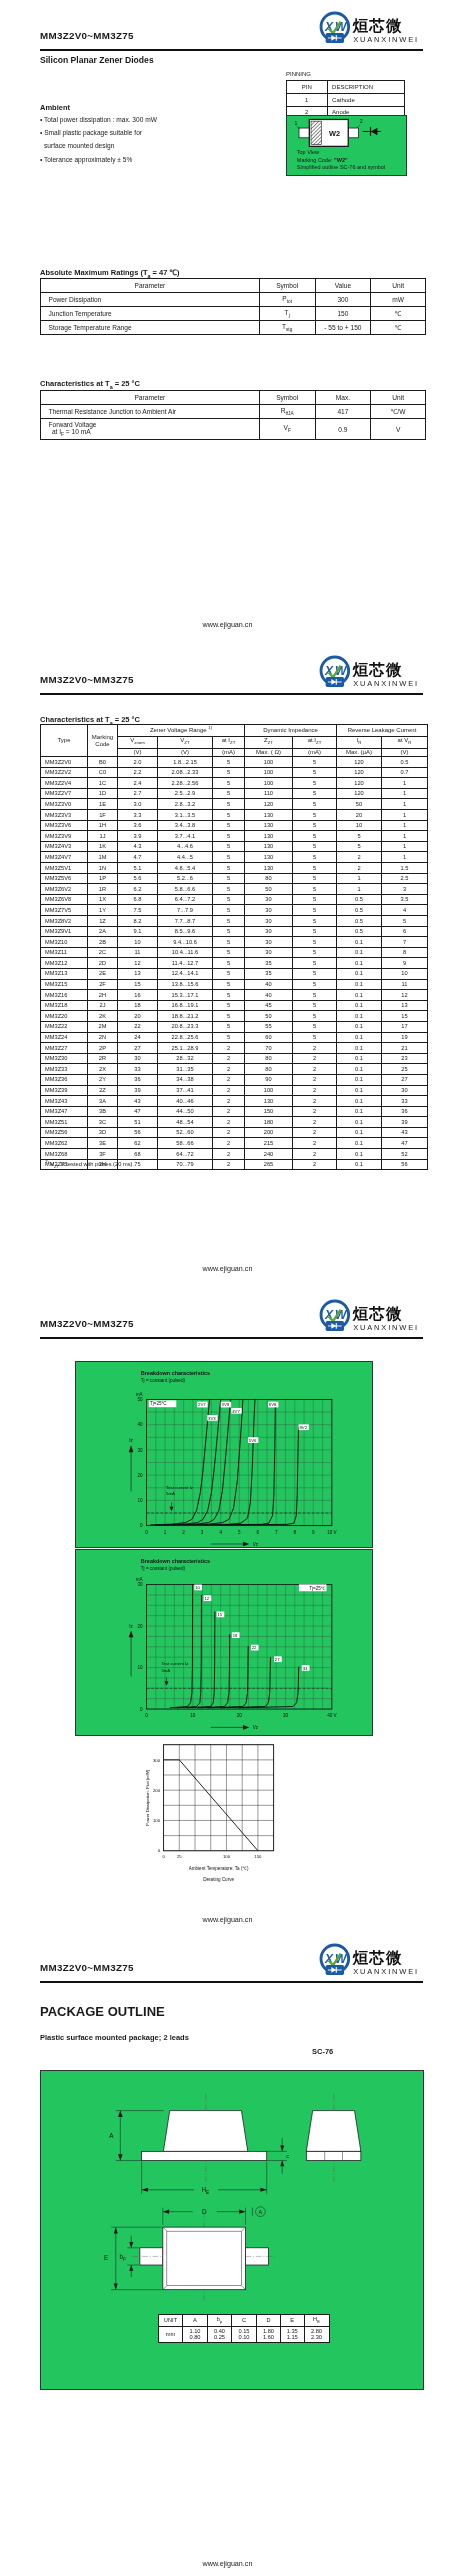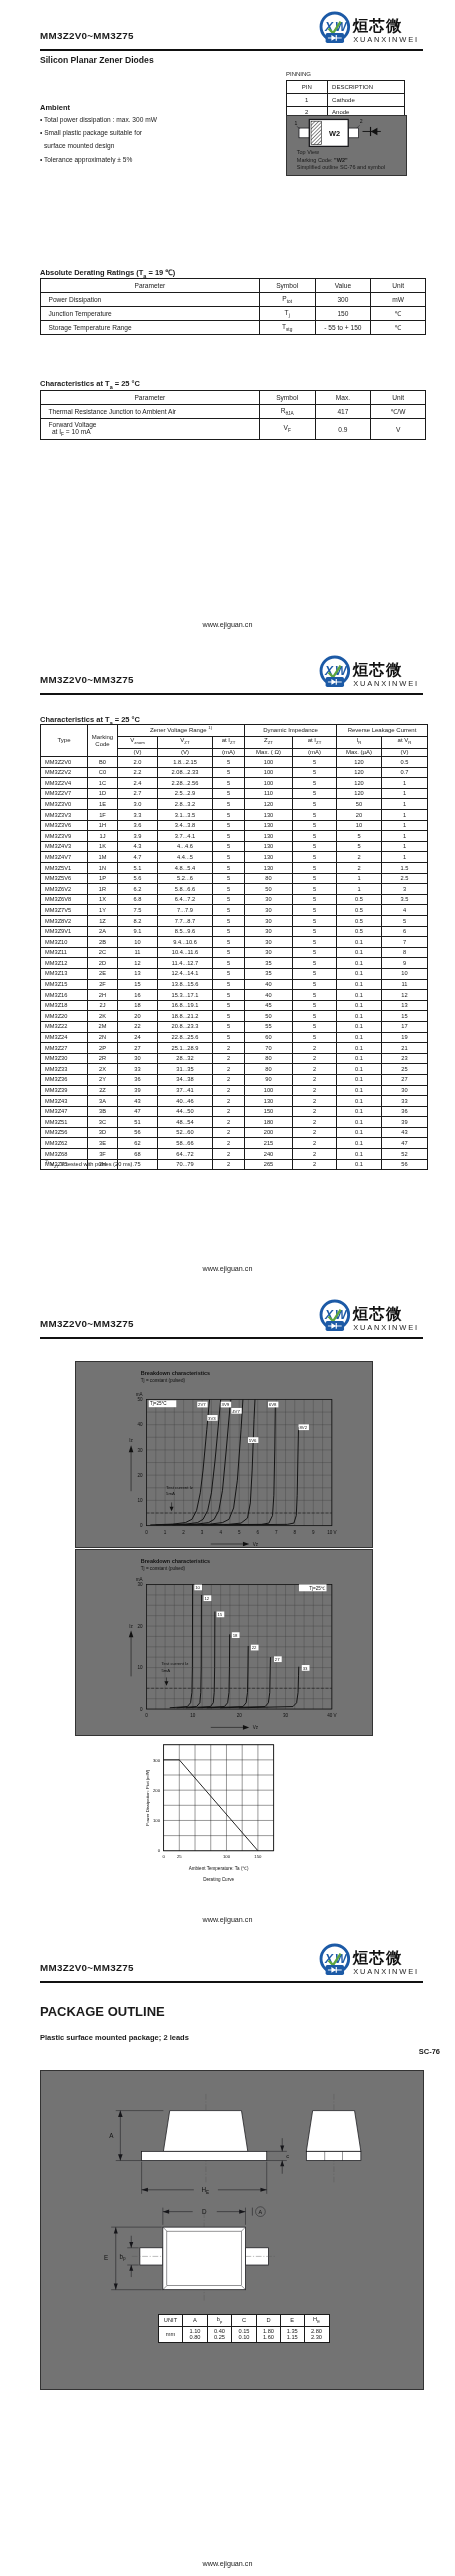--- a/index.html
+++ b/index.html
@@ -15,21 +15,21 @@
   .feat{font-size:6.6px;}
   .feat.cont{padding-left:4px;}
   table{border-collapse:collapse;}
   td,th{font-weight:normal;}
   .t1{border:0.9px solid #111;}
   .t1 td{border:0.6px solid #1b1b1b;font-size:6.6px;text-align:center;vertical-align:middle;}
   .t1 .lt{text-align:left;padding-left:7.5px;}
   .pin-t td{border:0.6px solid #1b1b1b;font-size:6px;text-align:center;height:9.8px;}
   .pin-t .lt{text-align:left;padding-left:4.6px;}
   .pin-t{border:0.9px solid #111;}
-  .figbox{border:0.7px solid #333;background:#737373;}
+  .figbox{border:0.7px solid #333;background:#22c55e;}
   .cap{font-size:5.5px;line-height:1.1;}
   .big{border:0.9px solid #111;table-layout:fixed;}
   .big td{border:0.6px solid #1b1b1b;font-size:5.7px;text-align:center;vertical-align:middle;padding:0;line-height:1.15;}
   .big thead td{font-size:6px;}
   .big tbody td{height:9.6px;}
   .big .lt{text-align:left;padding-left:4px;}
   sub{font-size:72%;}
   sup{font-size:72%;}
   .fnote{font-size:5.7px;}
   svg text{font-family:"Liberation Sans",sans-serif;}
@@ -116,21 +116,21 @@
         <line x1="146" y1="19" x2="146" y2="35" stroke="#111" stroke-width="2"></line>
         <polygon points="146.5,27 158,20.5 158,33.5" fill="#111"></polygon>
       </g>
     </svg>
     <div class="abs cap" style="left:9.8px;top:33px">Top View</div>
     <div class="abs cap" style="left:9.8px;top:41px"><span>Marking Code: </span><b>"W2"</b></div>
     <div class="abs cap" style="left:9.8px;top:48px">Simplified outline SC-76 and symbol</div>
   </div>
 
   <div class="abs sec-h" style="left:40px;top:267px">
-    <span>Absolute Derating Ratings (T</span><sub>a</sub><span> = 19 ℃)</span>
+    <span>Absolute Maximum Ratings (T</span><sub>a</sub><span> = 47 ℃)</span>
   </div>
   <table class="abs t1" style="left:40px;top:278px;width:386px">
     <colgroup>
         <col style="width:220px">
         <col style="width:56px">
         <col style="width:56px">
         <col style="width:55px">
       </colgroup>
     <tbody>
         <tr style="height:13.8px">
@@ -951,21 +951,21 @@
       <polygon points="25,43.5 25,53.5 33,48.5" fill="#fff"></polygon>
       <line x1="33.5" y1="43.5" x2="33.5" y2="53.5" stroke="#fff" stroke-width="2"></line>
       <text x="62" y="36" font-size="27" font-weight="bold" fill="#111" letter-spacing="2">烜芯微</text>
       <text x="63" y="56" font-size="13" fill="#222" letter-spacing="3.2">XUANXINWEI</text>
     </svg>
   </div>
   <div class="abs hdr-rule"></div>
 </div>
   <div class="abs" style="left:40px;top:72px;font-size:13px;font-weight:bold">PACKAGE OUTLINE</div>
   <div class="abs" style="left:40px;top:101px;font-size:7.5px;font-weight:bold">Plastic surface mounted package; 2 leads</div>
-  <div class="abs" style="left:325px;top:115px;width:115px;text-align:right;font-size:7.5px;font-weight:bold">SC-76</div>
+  <div class="abs" style="left:312px;top:115px;width:115px;font-size:7.5px;font-weight:bold">SC-76</div>
 
   <div class="abs figbox" style="left:40px;top:138px;width:382px;height:318px">
     <svg class="abs" style="left:0;top:0" width="382" height="318" viewBox="0 0 665 554">
 
       <g>
         <line x1="287" y1="40" x2="287" y2="196" class="cl"></line>
         <path d="M224,69 L349,69 L360,140 L213,140 Z" class="oln"></path>
         <rect x="175" y="140" width="218" height="16" class="oln"></rect>
       </g>
 

